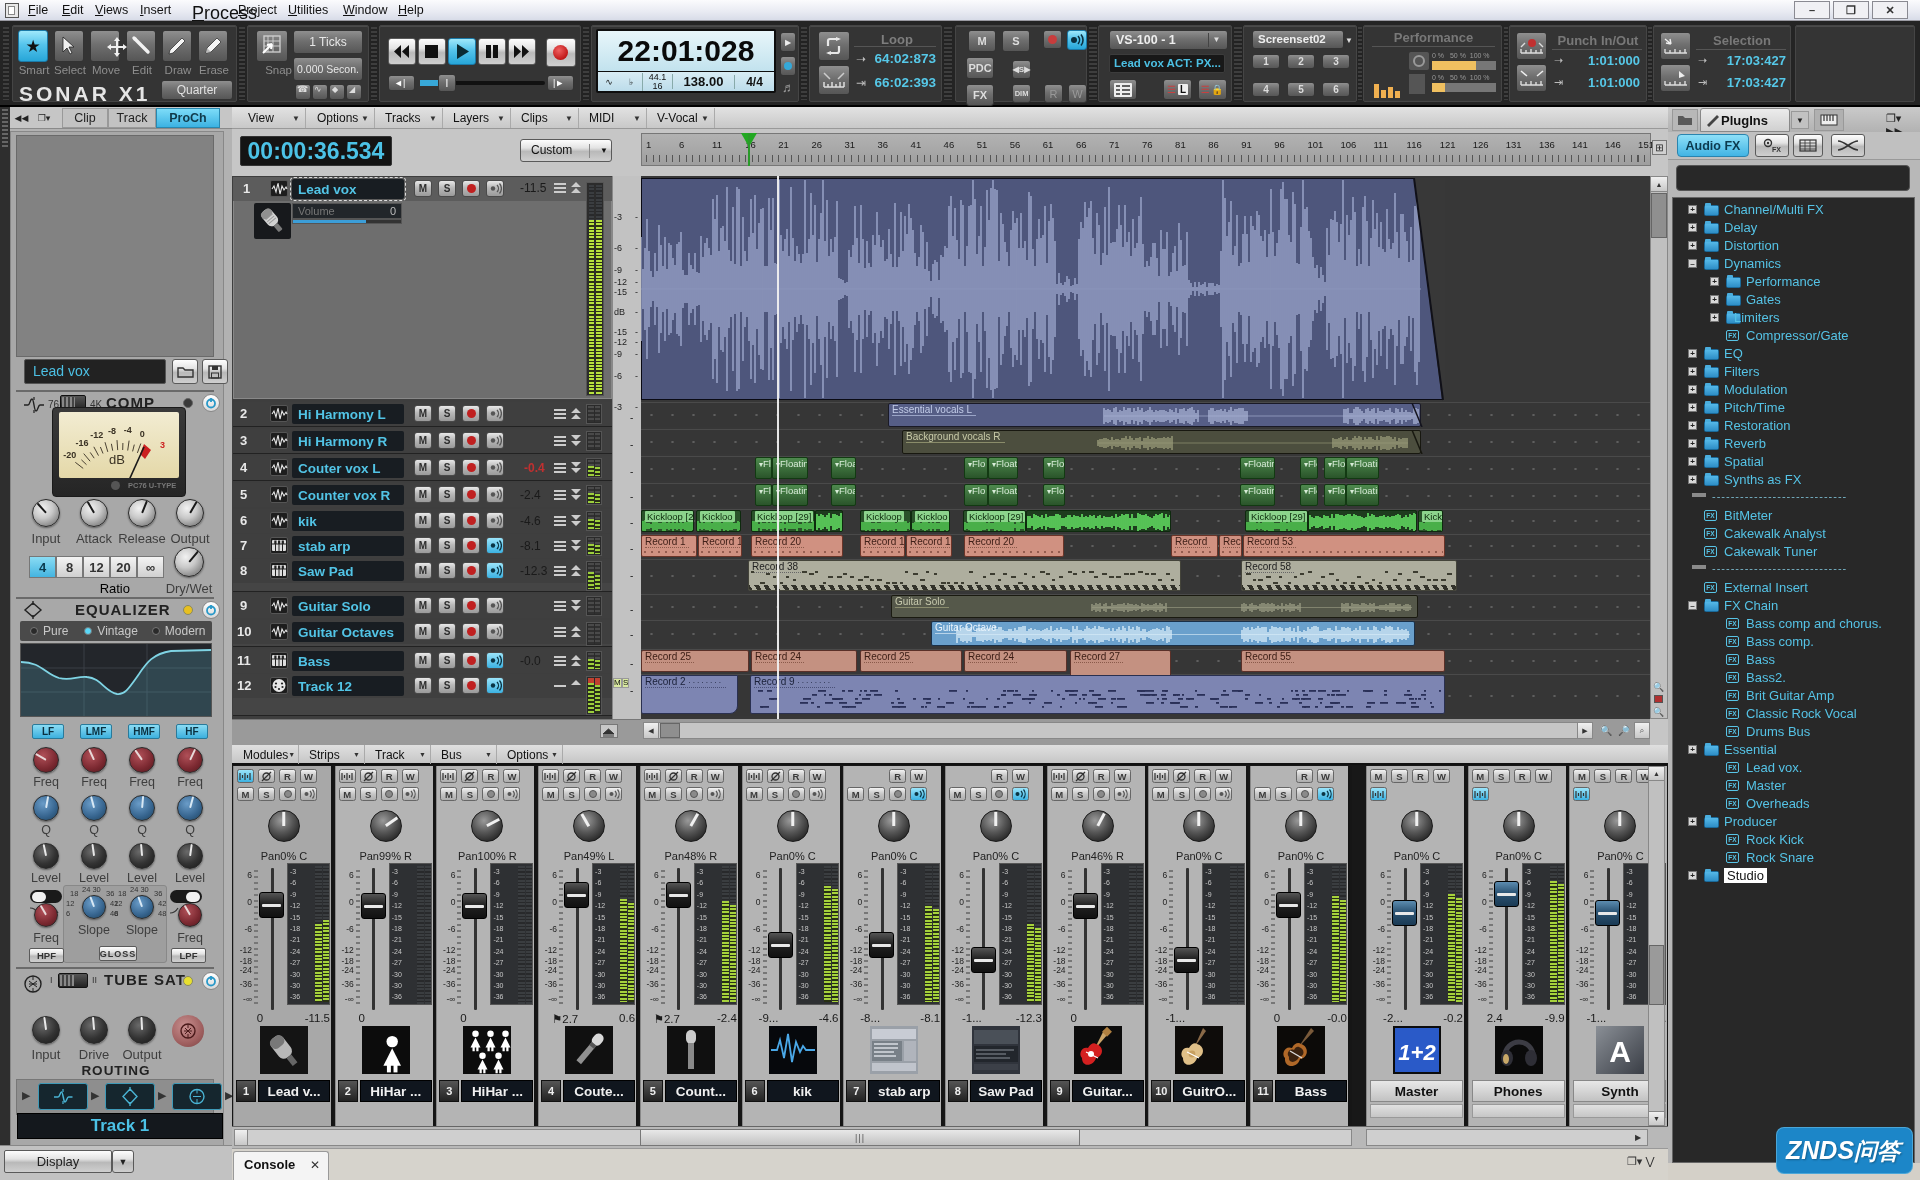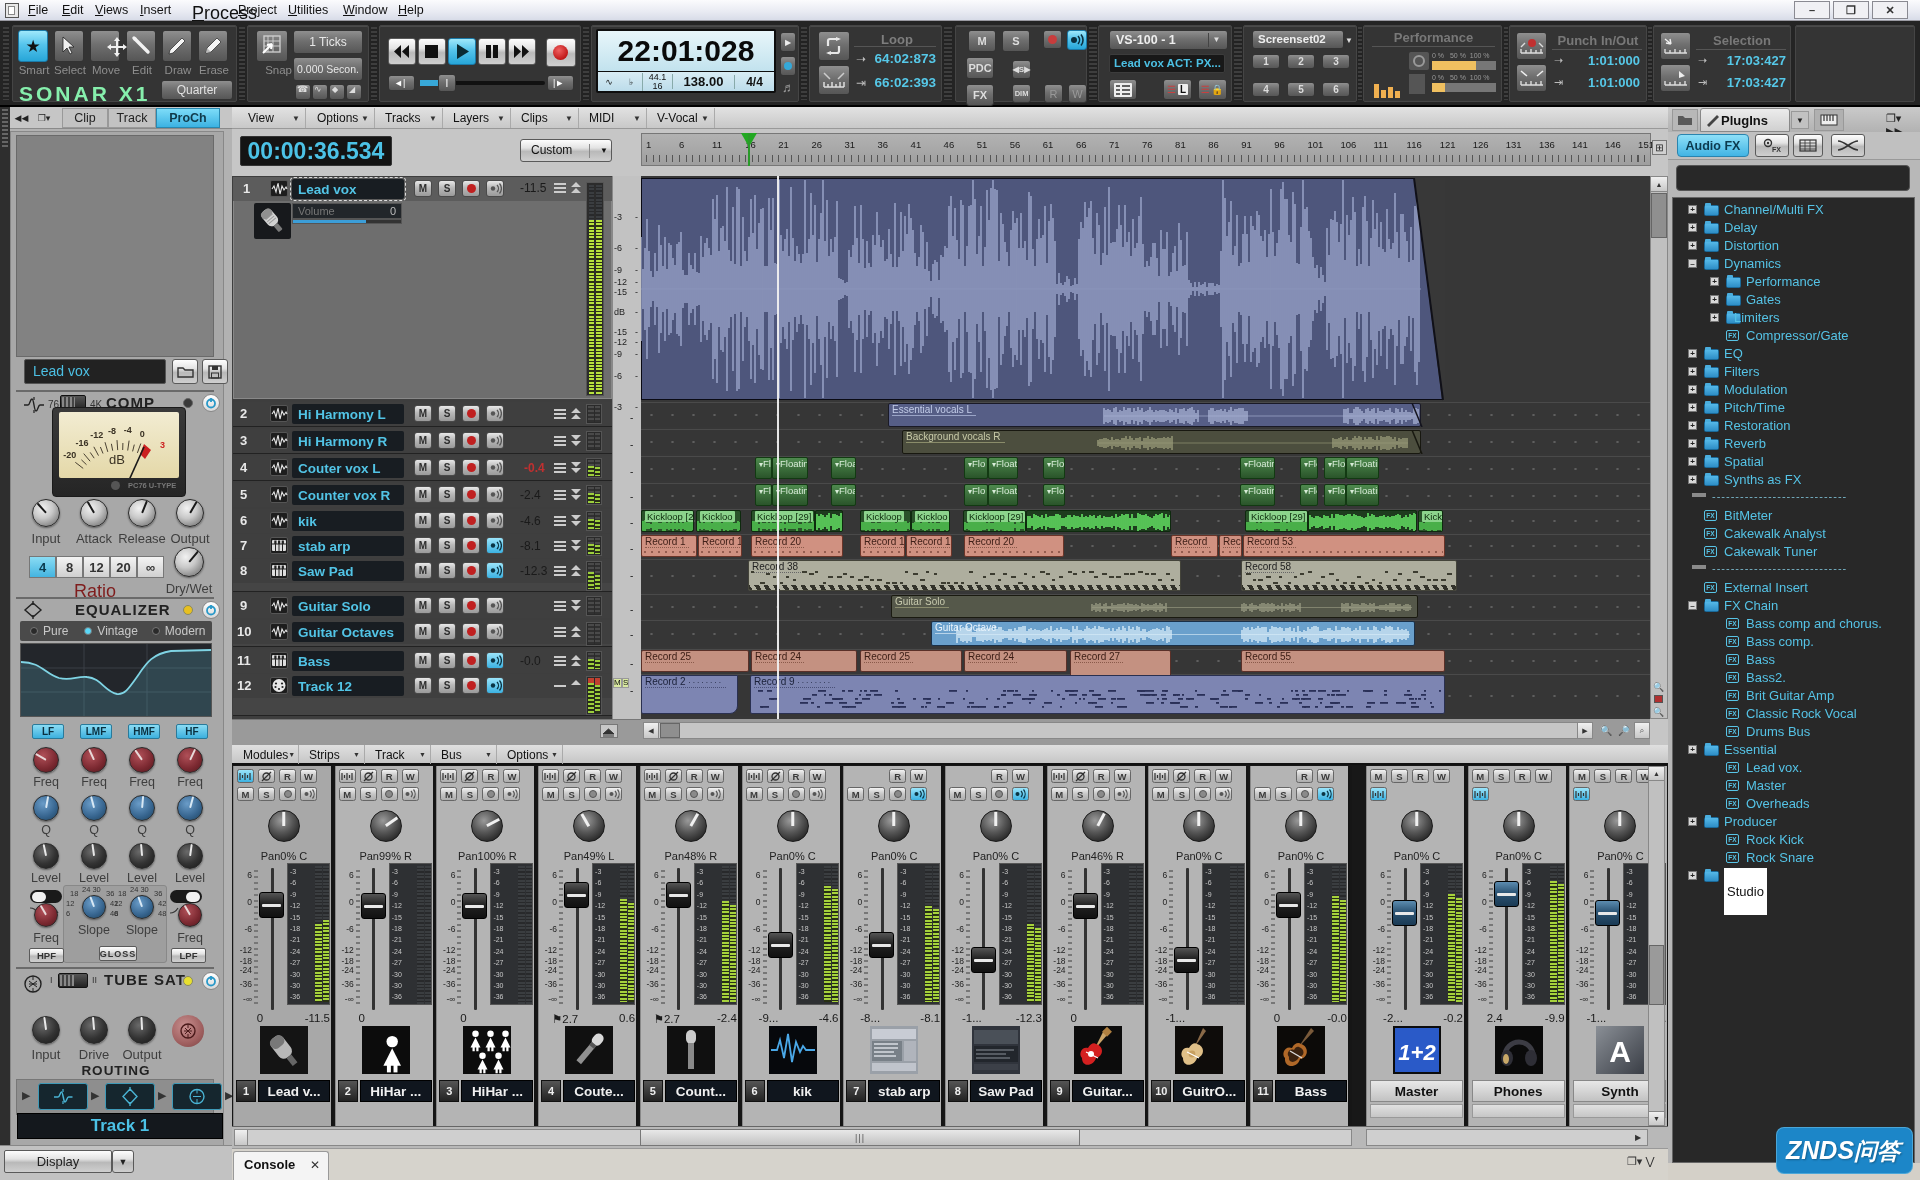--- a/index.html
+++ b/index.html
@@ -72,21 +72,21 @@
         <path d="M3 3 L8 8 M8 8 L17 17" stroke="#f2f2f2" stroke-width="3.4" stroke-linecap="round"></path>
         <path d="M2 2 l4 1 l-3 3 z" fill="#f2f2f2"></path>
       </svg>
       <svg class="ab" style="left:153px;top:9px" width="22" height="22">
         <path d="M16 3 L19 6 L7 18 L3 19 L4 15 Z" fill="#f4f4f4" stroke="#222" stroke-width="0.7"></path>
       </svg>
       <svg class="ab" style="left:189px;top:9px" width="22" height="22">
         <path d="M15 3 L19 7 L9 17 L4 18 L5 13 Z" fill="#f4f4f4" stroke="#222" stroke-width="0.7"></path>
         <path d="M4 18 L9 17 L5 13 Z" fill="#bbb"></path>
       </svg>
-      <div class="ab" style="left:6px;top:56px;font-size:21px;font-weight:bold;color:#86efac;letter-spacing:3px;font-stretch:condensed">SONAR X1</div>
+      <div class="ab" style="left:6px;top:56px;font-size:21px;font-weight:bold;color:#e5e5e5;letter-spacing:3px;font-stretch:condensed">SONAR X1</div>
       <div class="ab gbn flex" style="left:148px;top:54px;width:72px;height:20px;font-size:12px;color:#e2e2e2">Quarter</div>
     </div>
     <div class="ab grip" style="left:239px;top:6px;width:6px;height:73px"></div>
     <div class="ab dkp" style="left:247px;top:4px;width:122px;height:77px">
       <div class="ab gbn" style="left:8px;top:4px;width:32px;height:32px"></div>
       <svg class="ab" style="left:12px;top:8px" width="24" height="24">
         <rect x="4" y="2" width="16" height="16" fill="none" stroke="#ccc" stroke-width="1.4"></rect>
         <path d="M8 2 V18 M13 2 V18 M4 7 H20 M4 12 H20" stroke="#ccc" stroke-width="1"></path>
         <path d="M3 19 L12 10 M12 10 l-5 1 M12 10 l-1 5" stroke="#fff" stroke-width="2"></path>
       </svg>
@@ -376,21 +376,21 @@
     <div class="ab" style="left:176px;top:392px;width:28px;height:28px;border-radius:50%;background:radial-gradient(circle at 38% 32%,#f2f2f2,#c8c8c8 42%,#929292 72%,#707070);border:1px solid #2a2a2a;box-shadow:0 1px 2px rgba(0,0,0,.45)">
       <div style="position:absolute;left:50%;top:50%;width:2.2px;height:13px;background:#1a1a1a;transform-origin:50% 0;transform:translateX(-50%) rotate(210deg);border-radius:1px"></div>
     </div>
     <div class="ab" style="left:172px;top:388px;width:36px;height:36px;border-radius:50%;background:repeating-conic-gradient(#555 0 2deg,transparent 2deg 28deg);-webkit-mask:radial-gradient(circle,transparent 15px,#000 16px);z-index:-1"></div>
     <div class="ab" style="left:160px;top:424px;width:60px;text-align:center;font-size:13px;color:#3e3e3e">Output</div>
     <div class="ab flex" style="left:29px;top:449px;width:27px;height:22px;background:linear-gradient(180deg,#8adcf4,#44b4e0);border:1px solid #777;font-size:13px;font-weight:bold;color:#0a3a4e">4</div>
     <div class="ab flex" style="left:56px;top:449px;width:27px;height:22px;background:linear-gradient(180deg,#f4f4f4,#d0d0d0);border:1px solid #777;font-size:13px;font-weight:bold;color:#333">8</div>
     <div class="ab flex" style="left:83px;top:449px;width:27px;height:22px;background:linear-gradient(180deg,#f4f4f4,#d0d0d0);border:1px solid #777;font-size:13px;font-weight:bold;color:#333">12</div>
     <div class="ab flex" style="left:110px;top:449px;width:27px;height:22px;background:linear-gradient(180deg,#f4f4f4,#d0d0d0);border:1px solid #777;font-size:13px;font-weight:bold;color:#333">20</div>
     <div class="ab flex" style="left:137px;top:449px;width:27px;height:22px;background:linear-gradient(180deg,#f4f4f4,#d0d0d0);border:1px solid #777;font-size:13px;font-weight:bold;color:#333">∞</div>
-    <div class="ab" style="left:60px;top:474px;width:70px;text-align:center;font-size:18px;color:#7f1d1d">Ratio</div>
+    <div class="ab" style="left:60px;top:474px;width:70px;text-align:right;font-size:13px;color:#000000">Ratio</div>
     <div class="ab" style="left:174px;top:440px;width:30px;height:30px;border-radius:50%;background:radial-gradient(circle at 38% 32%,#f2f2f2,#c8c8c8 42%,#929292 72%,#707070);border:1px solid #2a2a2a;box-shadow:0 1px 2px rgba(0,0,0,.45)">
       <div style="position:absolute;left:50%;top:50%;width:2.2px;height:14px;background:#1a1a1a;transform-origin:50% 0;transform:translateX(-50%) rotate(220deg);border-radius:1px"></div>
     </div>
     <div class="ab" style="left:170px;top:436px;width:38px;height:38px;border-radius:50%;background:repeating-conic-gradient(#555 0 2deg,transparent 2deg 28deg);-webkit-mask:radial-gradient(circle,transparent 16px,#000 17px);z-index:-1"></div>
     <div class="ab" style="left:159px;top:474px;width:60px;text-align:center;font-size:13px;color:#3e3e3e">Dry/Wet</div>
     <div class="ab" style="left:16px;top:490px;width:198px;height:2px;background:#6a6a6a"></div>
     <svg class="ab" style="left:22px;top:494px" width="22" height="18">
       <path d="M11 2 L19 9 L11 16 L3 9 Z M11 0 v4 M11 14 v4" stroke="#222" stroke-width="1.4" fill="none"></path>
     </svg>
     <div class="ab" style="left:75px;top:494px;font-size:15px;font-weight:bold;color:#222;letter-spacing:1px">EQUALIZER</div>
@@ -2817,16 +2817,16 @@
     <div class="treetxt" style="left:78px;top:689px">Overheads</div>
     <div class="pm" style="left:20px;top:710px">+</div>
     <div class="fold" style="left:36px;top:710px"></div>
     <div class="treetxt" style="left:56px;top:707px">Producer</div>
     <div class="fxic" style="left:58px;top:727px">FX</div>
     <div class="treetxt" style="left:78px;top:725px">Rock Kick</div>
     <div class="fxic" style="left:58px;top:745px">FX</div>
     <div class="treetxt" style="left:78px;top:743px">Rock Snare</div>
     <div class="pm" style="left:20px;top:764px">+</div>
     <div class="fold" style="left:36px;top:764px"></div>
-    <div class="ab" style="left:56px;top:761px;background:#fff;color:#111;font-size:13px;padding:16px 3px">Studio</div>
+    <div class="ab" style="left:56px;top:761px;background:#fff;color:#111;font-size:13px;padding:0 3px">Studio</div>
     <div class="ab" style="left:0;top:1056px;width:252px;height:17px;background:#d4d0c8"></div>
   </div>
 <div class="ab" style="left:1777px;top:1128px;width:135px;height:45px;background:#1c86c8;border-radius:7px;box-shadow:0 0 0 1px #4aa6d8"></div>
 <div class="ab" style="left:1786px;top:1136px;font-size:25px;font-weight:bold;font-style:italic;color:#fff;letter-spacing:0px;text-shadow:1px 1px 2px rgba(0,0,0,0.3)">ZNDS<span style="font-size:23px">问答</span></div>
 </body></html>

